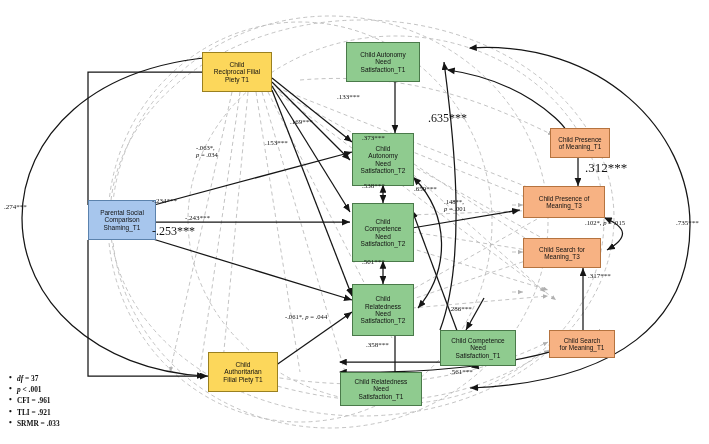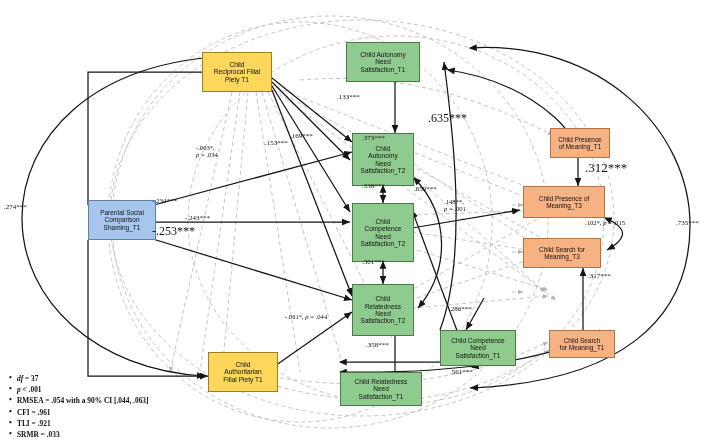--- a/index.html
+++ b/index.html
@@ -157,21 +157,21 @@
   <div class="node n-orange" style="left:523px;top:186px;width:82px;height:32px;font-size:6.4px;">Child Presence of<br>Meaning_T3</div>
 
   <div class="node n-orange" style="left:523px;top:238px;width:78px;height:30px;font-size:6.4px;">Child Search for<br>Meaning_T3</div>
 
   <div class="node n-orange" style="left:549px;top:330px;width:66px;height:28px;font-size:6.4px;">Child Search<br>for Meaning_T1</div>
 
   <div class="lbl" style="left:4px;top:203px;font-size:7px;">.274***</div>
 
   <div class="lbl" style="left:305px;top:93px;font-size:7px;margin-left:32px;">.133***</div>
 
-  <div class="lbl" style="left:290px;top:132px;font-size:7px;">.169***</div>
+  <div class="lbl" style="left:290px;top:118px;font-size:7px;">.169***</div>
 
   <div class="lbl" style="left:265px;top:139px;font-size:7px;">.153***</div>
 
   <div class="lbl" style="left:196px;top:144px;font-size:6.6px;">
     <span>-.063*,</span><br>
     <span><i>p</i> = .034</span>
   </div>
 
   <div class="lbl" style="left:152px;top:197px;font-size:7px;">-.234***</div>
 
@@ -210,19 +210,18 @@
 
   <div class="lbl" style="left:430px;top:368px;font-size:7px;margin-left:20px;">.561***</div>
 
   <div class="lbl" style="left:285px;top:313px;font-size:6.6px;">
     <span>-.061*, </span><i>p</i><span> = .044</span>
   </div>
 
   <div class="stats">
     <div><i>df</i> = 37</div>
     <div><i>p</i> &lt; .001</div>
-    <div>RMSEA = .054 with a 90% CI [.044, .063]</div>
     <div>CFI = .961</div>
     <div>TLI = .921</div>
     <div>SRMR = .033</div>
   </div>
 
 </div>
 
 </body></html>

